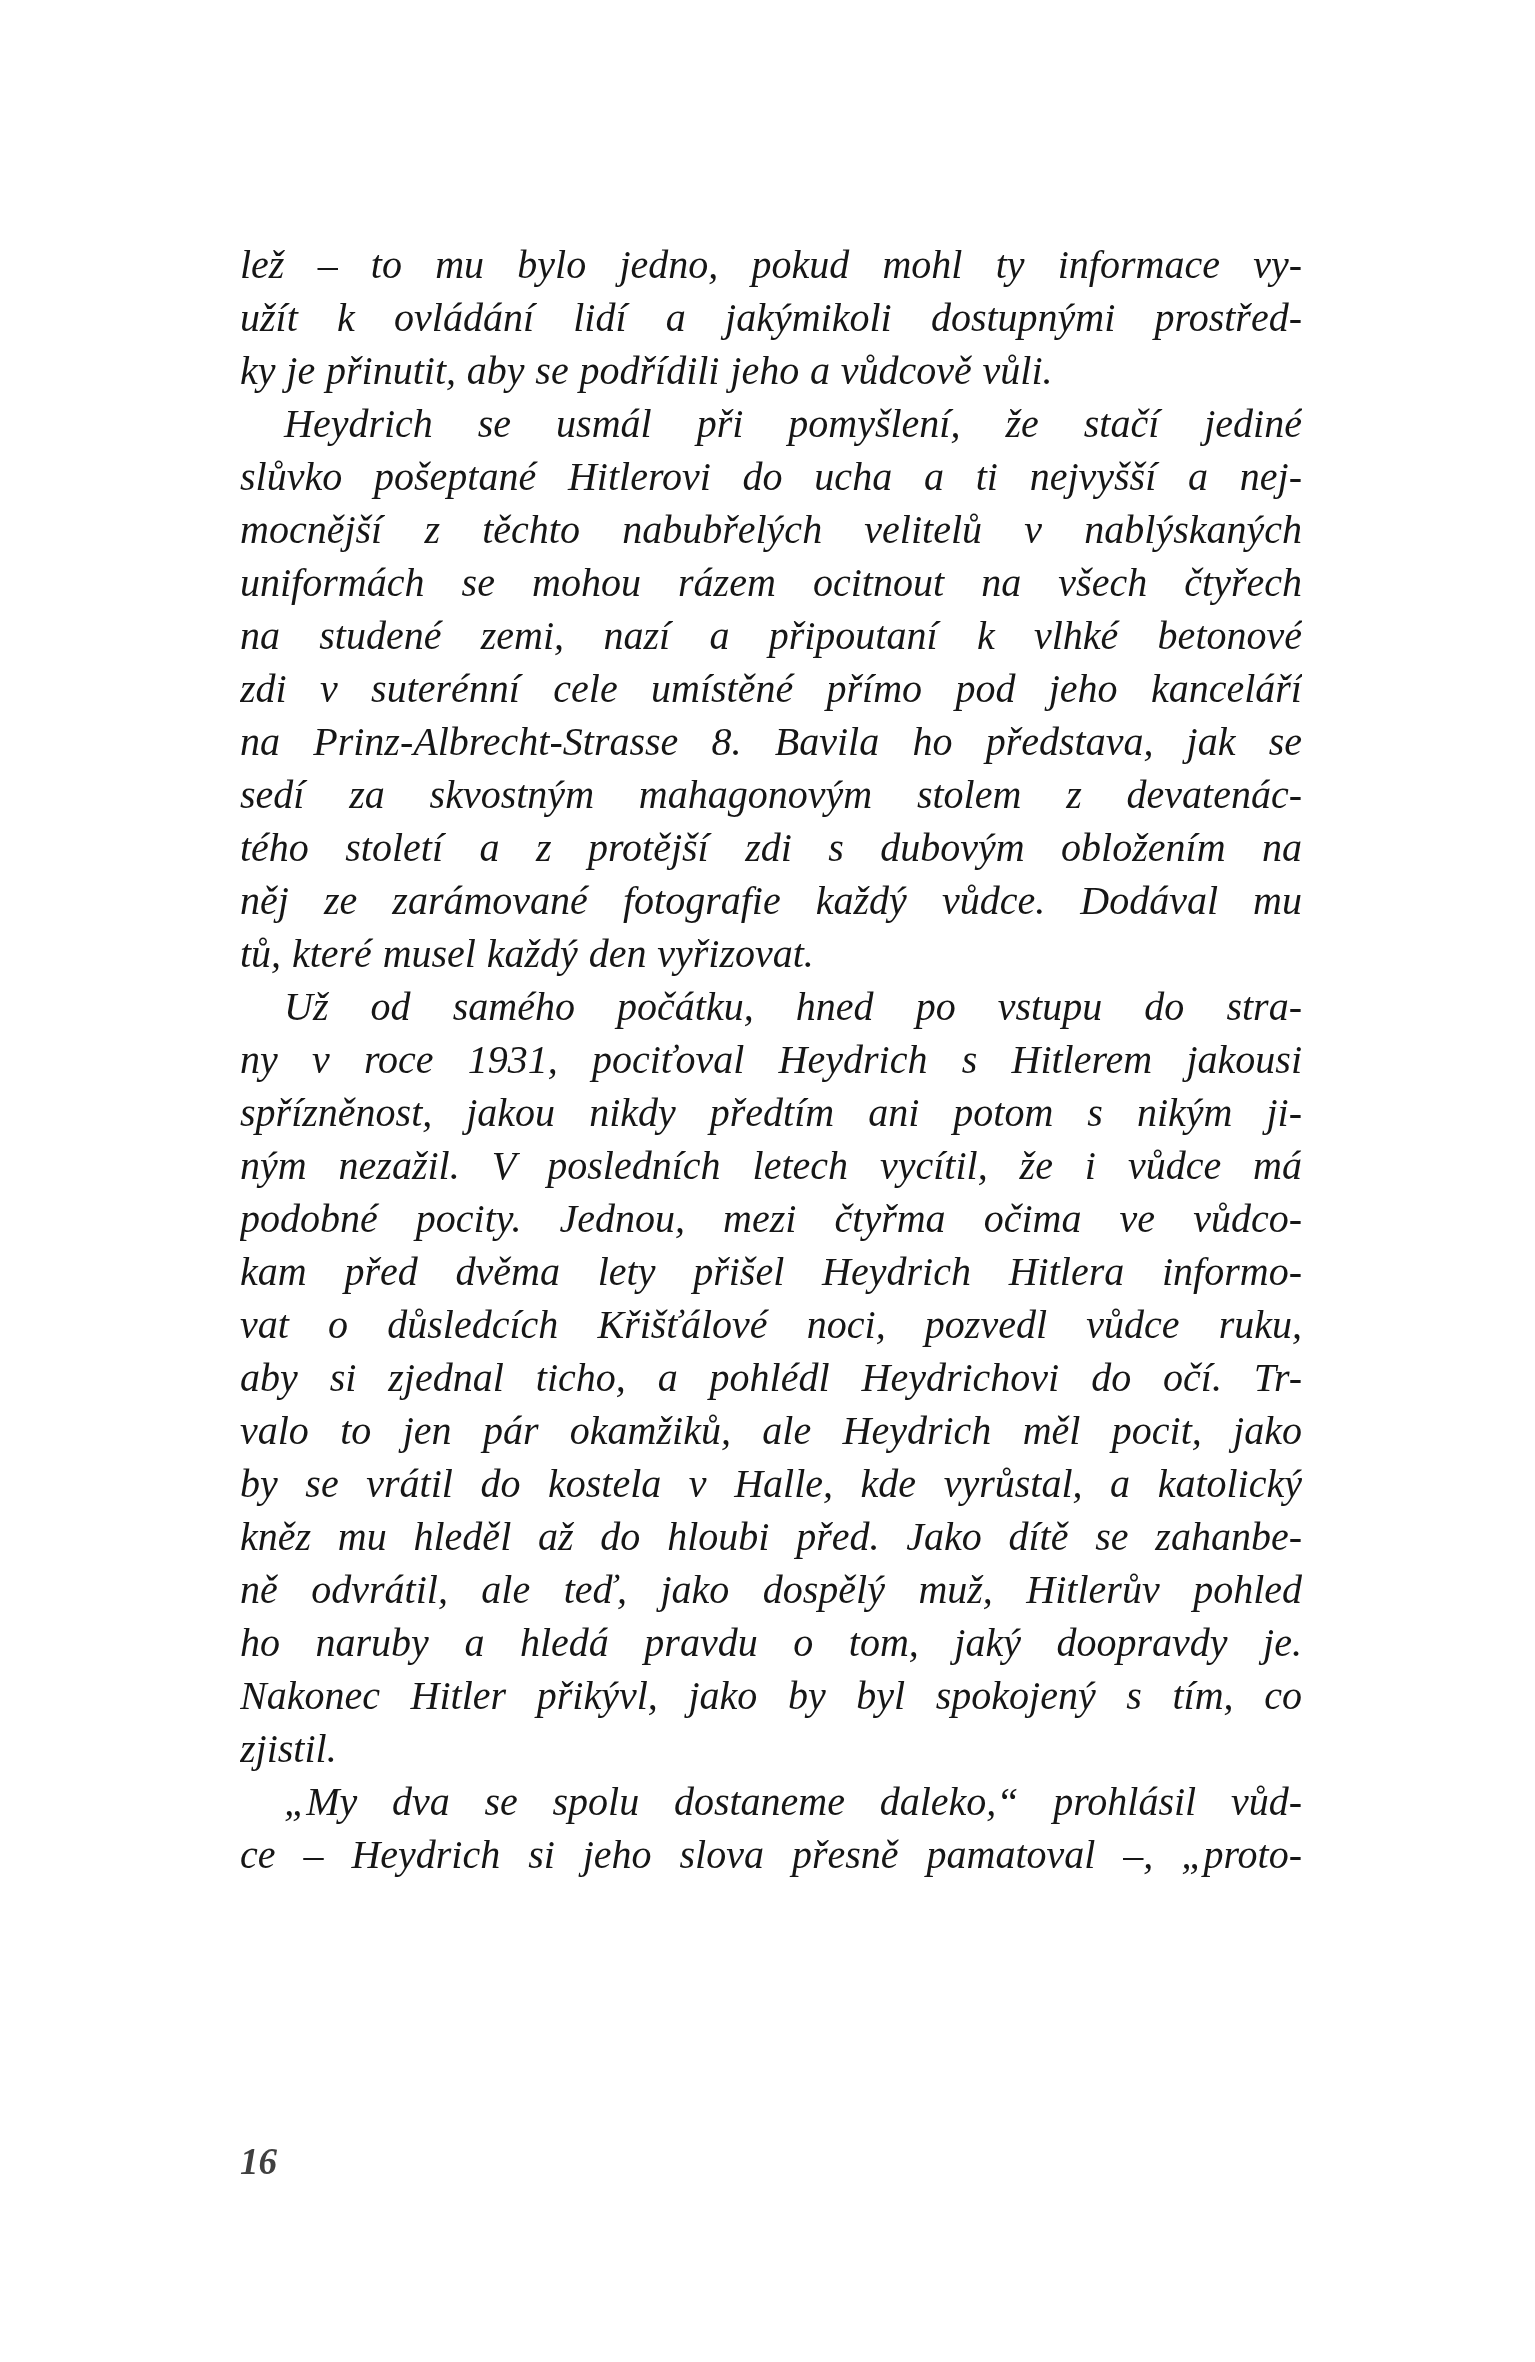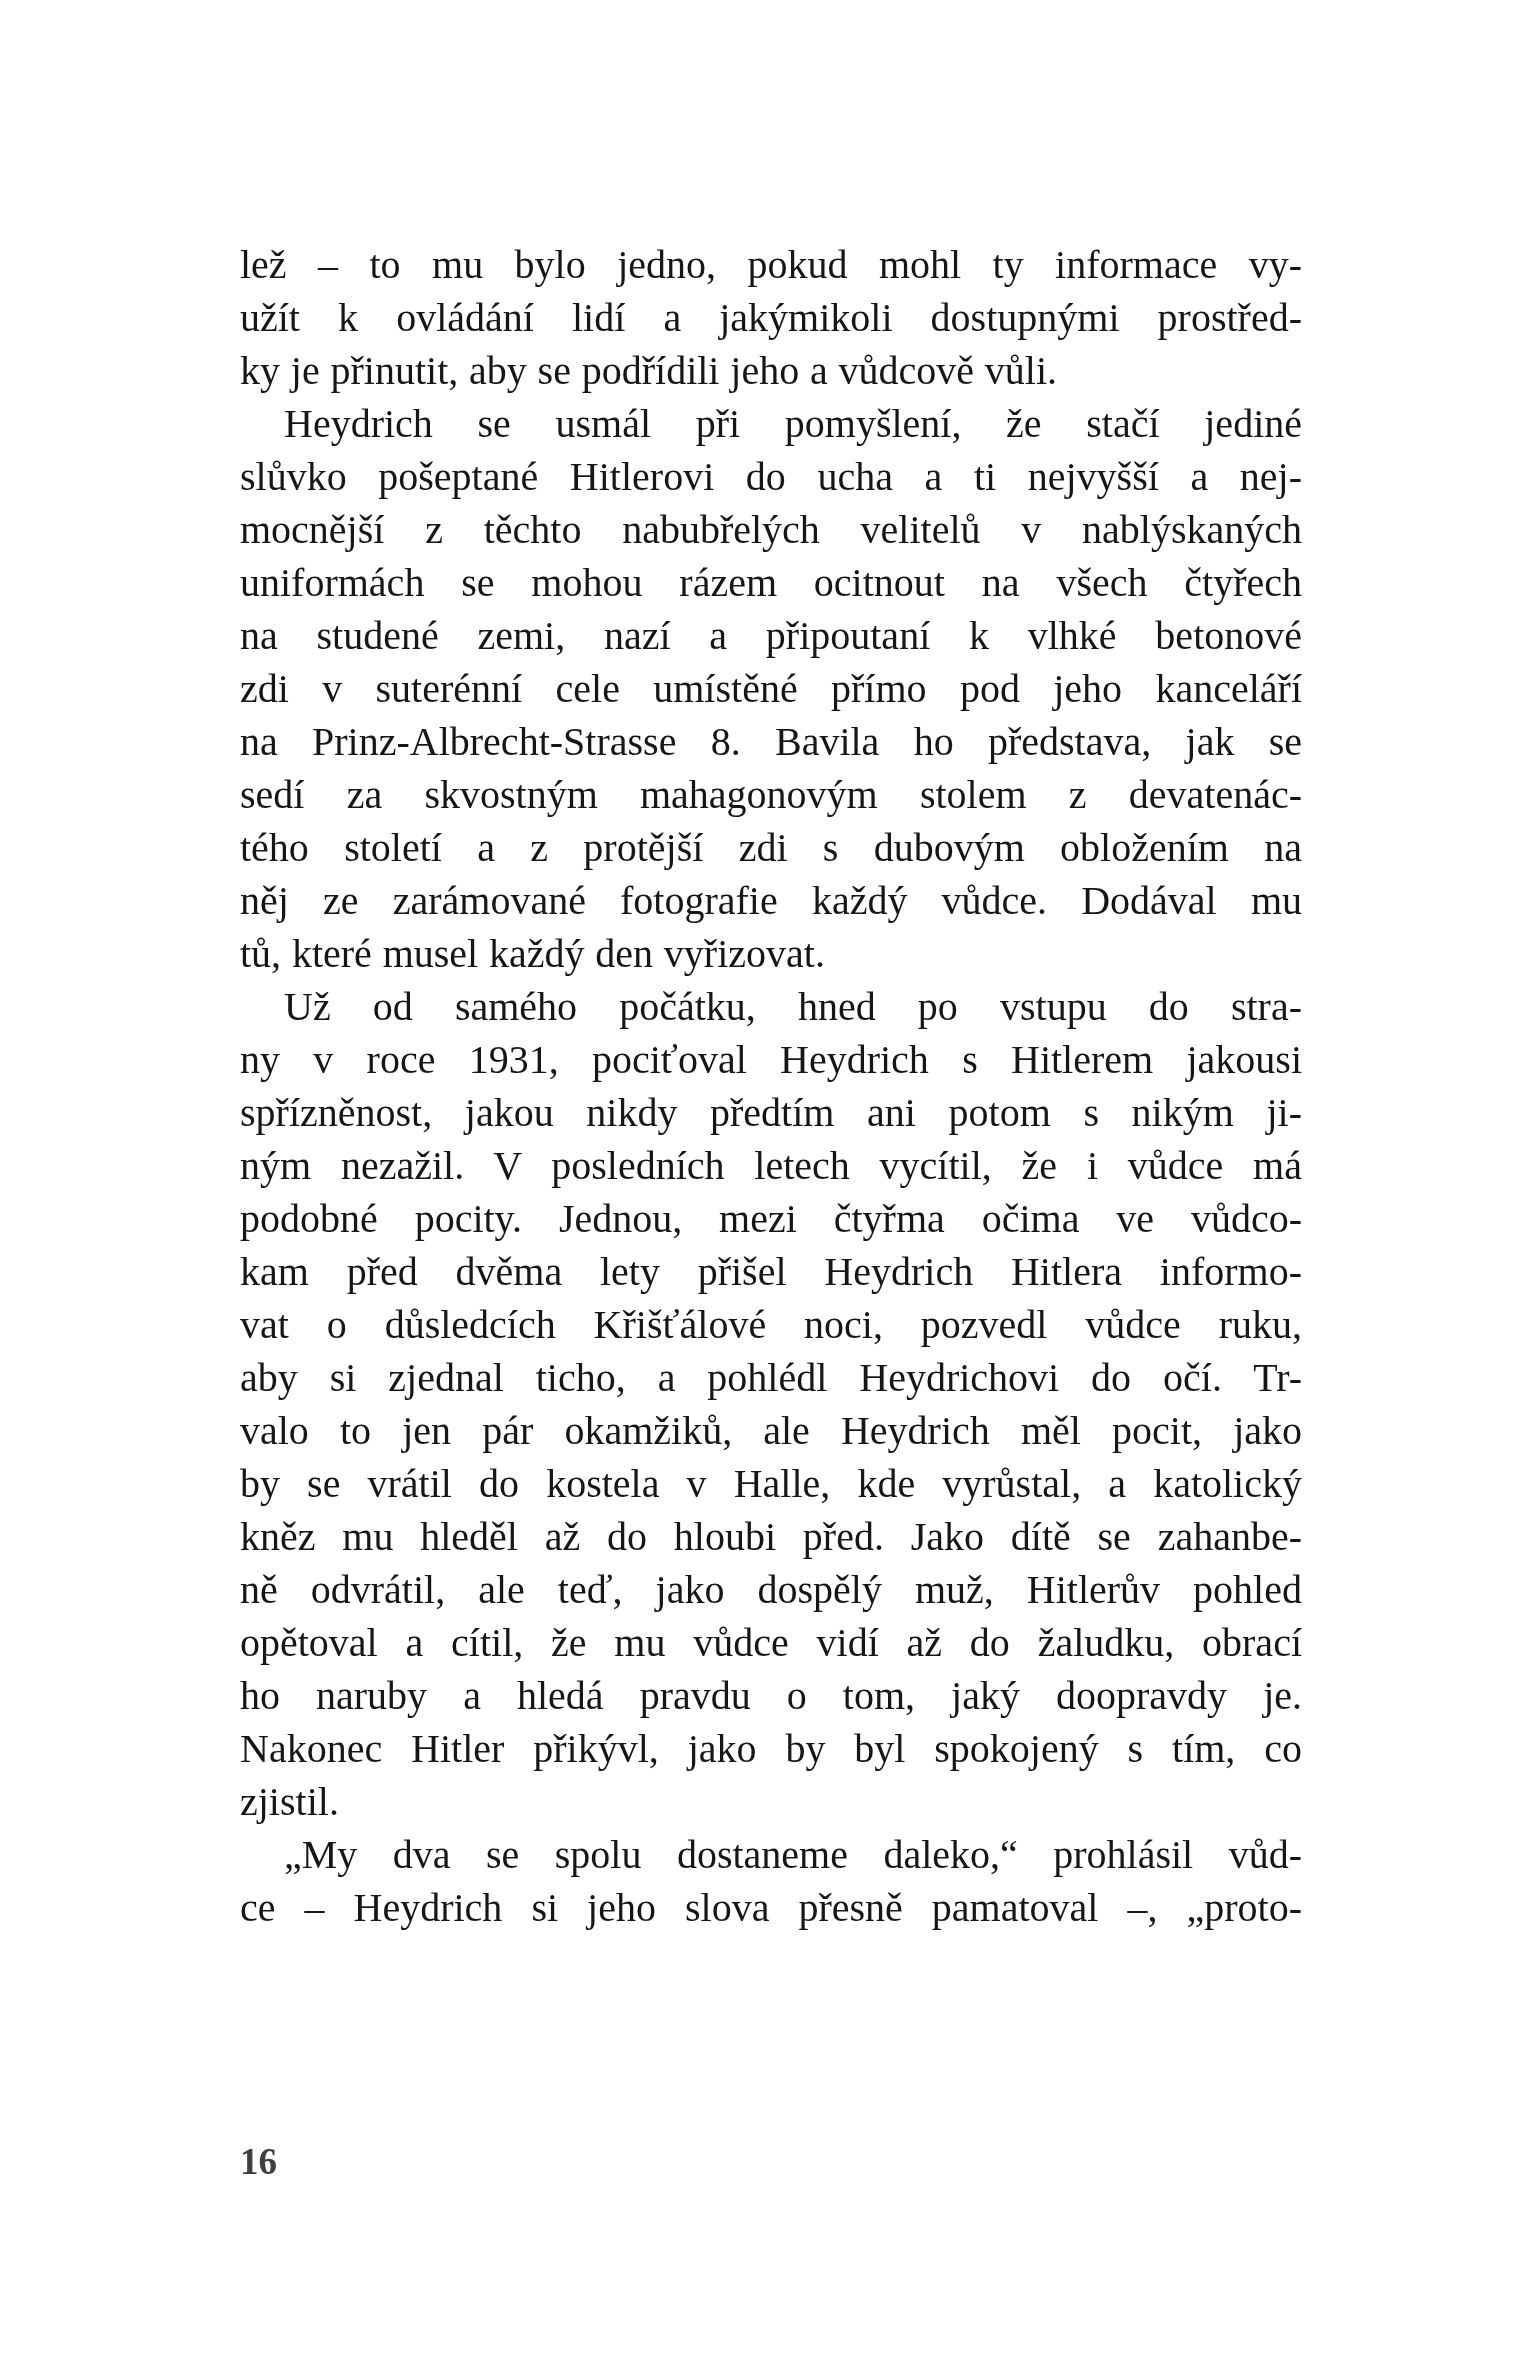--- a/index.html
+++ b/index.html
@@ -8,20 +8,21 @@
     background: #ffffff;
   }
   .page {
     position: relative;
     width: 1535px;
     height: 2362px;
     background: #ffffff;
     color: #161616;
     font-family: "Liberation Serif", "DejaVu Serif", serif;
     overflow: hidden;
+    font-style: italic;
   }
   .text-block {
     position: absolute;
     left: 240px;
     top: 238px;
     width: 1062px;
   }
   .line {
     font-size: 40px;
     line-height: 53px;
@@ -73,21 +74,20 @@
       <div class="line j">spřízněnost, jakou nikdy předtím ani potom s nikým ji-</div>
       <div class="line j">ným nezažil. V posledních letech vycítil, že i vůdce má</div>
       <div class="line j">podobné pocity. Jednou, mezi čtyřma očima ve vůdco-</div>
       <div class="line j">kam před dvěma lety přišel Heydrich Hitlera informo-</div>
       <div class="line j">vat o důsledcích Křišťálové noci, pozvedl vůdce ruku,</div>
       <div class="line j">aby si zjednal ticho, a pohlédl Heydrichovi do očí. Tr-</div>
       <div class="line j">valo to jen pár okamžiků, ale Heydrich měl pocit, jako</div>
       <div class="line j">by se vrátil do kostela v Halle, kde vyrůstal, a katolický</div>
       <div class="line j">kněz mu hleděl až do hloubi před. Jako dítě se zahanbe-</div>
       <div class="line j">ně odvrátil, ale teď, jako dospělý muž, Hitlerův pohled</div>
-      <div class="line j">opětoval a cítil, že mu vůdce vidí až do žaludku, obrací</div>
       <div class="line j">ho naruby a hledá pravdu o tom, jaký doopravdy je.</div>
       <div class="line j">Nakonec Hitler přikývl, jako by byl spokojený s tím, co</div>
       <div class="line">zjistil.</div>
       <div class="line j indent">„My dva se spolu dostaneme daleko,“ prohlásil vůd-</div>
       <div class="line j">ce – Heydrich si jeho slova přesně pamatoval –, „proto-</div>
     </main>
   <div class="page-number">16</div>
 </div>
 
 </body></html>

